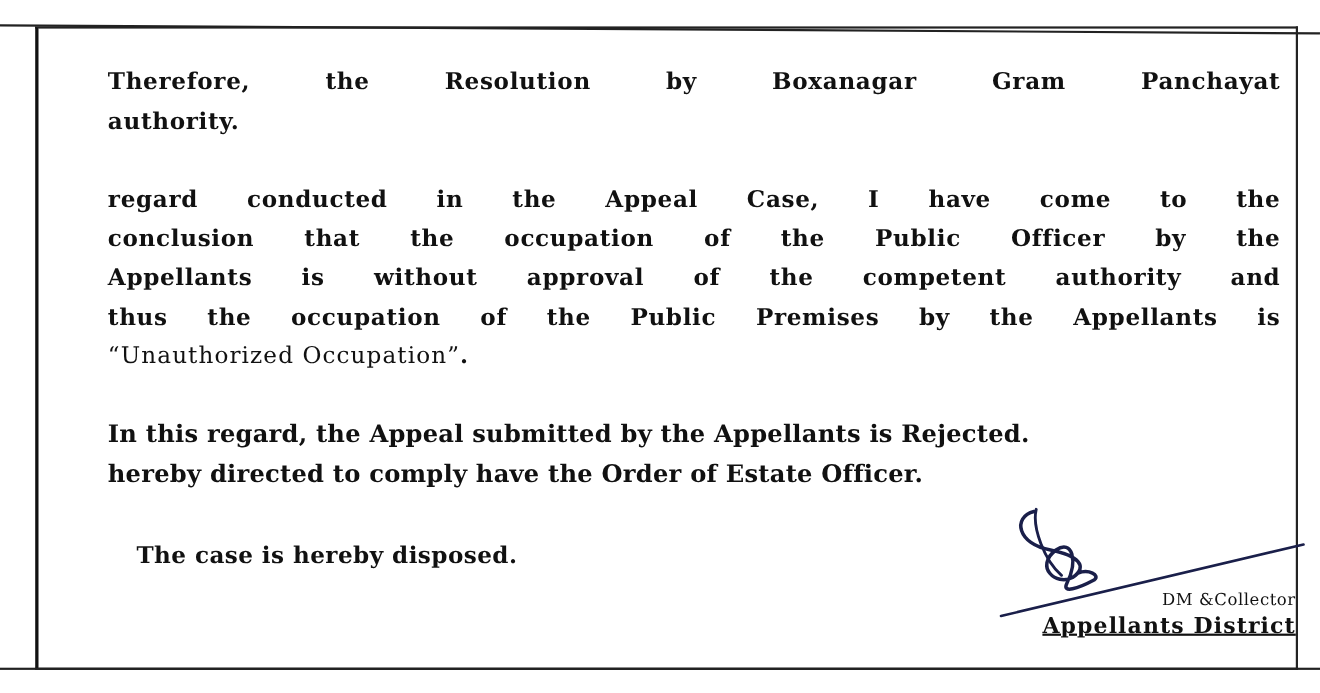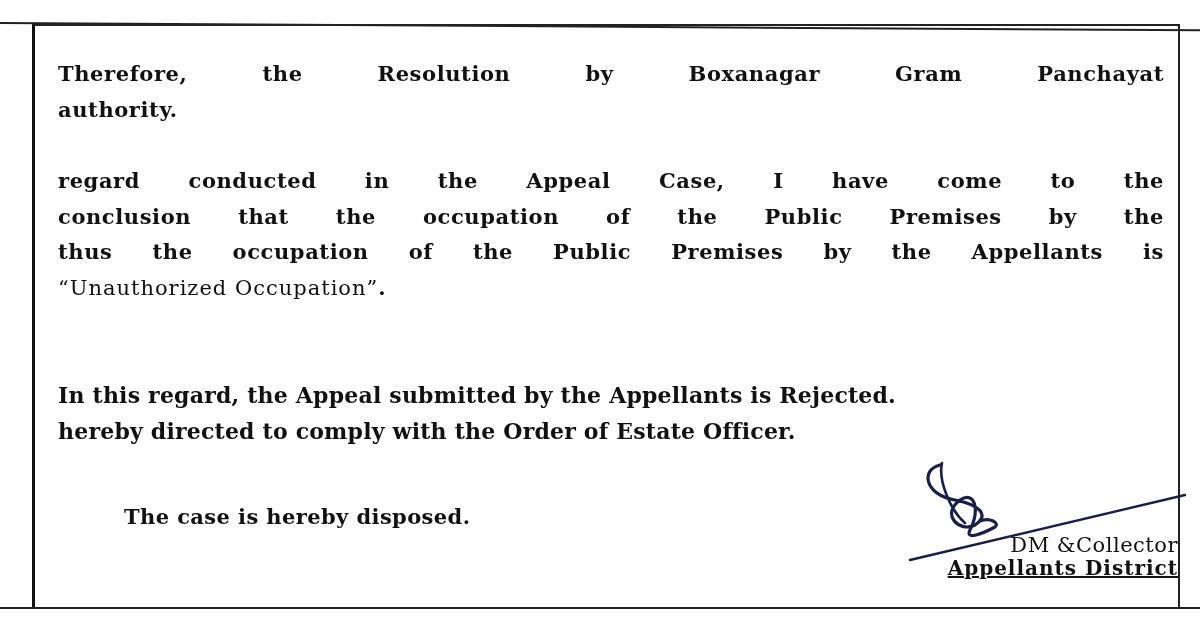--- a/index.html
+++ b/index.html
@@ -53,52 +53,53 @@
       font-weight: bold;
       line-height: 35.5px;
       letter-spacing: 0.6px;
     }
     .para1 { top: 56px; }
     .para2 { top: 163px; }
     .para3 { top: 378px; font-size: 22px; letter-spacing: 0.2px; }
     .line {
       display: block;
       white-space: nowrap;
+      margin-left: 40px;
     }
     .justify {
       text-align: justify;
       text-align-last: justify;
       white-space: normal;
     }
     .bold-strong { font-weight: 400; letter-spacing: 1px; }
     .disposed {
       position: absolute;
       left: 124px;
-      top: 504px;
+      top: 492px;
       font-size: 21px;
       font-weight: bold;
       letter-spacing: 0.4px;
     }
     .signature {
       position: absolute;
       left: 880px;
       top: 455px;
       width: 310px;
       height: 110px;
     }
     .sign-block {
       position: absolute;
       right: 22px;
       top: 533px;
       text-align: right;
       font-family: "DejaVu Serif", "Liberation Serif", serif;
     }
     .sign-title {
       display: block;
-      font-size: 21px;
+      font-size: 15px;
       font-weight: normal;
       letter-spacing: 0.5px;
       line-height: 24px;
     }
     .sign-district {
       display: block;
       font-size: 20px;
       font-weight: 900;
       text-decoration: underline;
       letter-spacing: 1px;
@@ -112,28 +113,29 @@
 <div class="frame"></div>
 <div class="frame-ext-bottom"></div>
 
 <div class="body-text para1">
   <span class="line justify">Therefore, the Resolution by Boxanagar Gram Panchayat</span>
   <span class="line">authority.</span>
 </div>
 
 <div class="body-text para2">
   <span class="line justify">regard conducted in the Appeal Case, I have come to the</span>
-  <span class="line justify">conclusion that the occupation of the Public Premises by the</span>
+  <span class="line justify">conclusion that the occupation of the Public Officer by the</span>
+  <span class="line justify">Appellants is without approval of the competent authority and</span>
   <span class="line justify">thus the occupation of the Public Premises by the Appellants is</span>
   <span class="line"><span class="bold-strong">“Unauthorized Occupation”</span><span>.</span></span>
 </div>
 
 <div class="body-text para3">
   <span class="line">In this regard, the Appeal submitted by the Appellants is Rejected.</span>
-  <span class="line">hereby directed to comply with the Order of Estate Officer.</span>
+  <span class="line">hereby directed to comply have the Order of Estate Officer.</span>
 </div>
 
 <div class="disposed">The case is hereby disposed.</div>
 
 <svg class="signature" viewBox="0 0 310 110" xmlns="http://www.w3.org/2000/svg">
   <path d="M 60 10 C 40 15, 45 40, 75 45 C 100 50, 110 60, 95 70 C 80 78, 60 60, 80 45 C 95 35, 100 55, 90 75 C 85 85, 100 80, 115 72 C 120 68, 110 62, 100 66" fill="none" stroke="#1a1f4a" stroke-width="3.2" stroke-linecap="round"></path>
   <path d="M 62 8 C 58 25, 70 55, 85 68" fill="none" stroke="#1a1f4a" stroke-width="2.6" stroke-linecap="round"></path>
   <path d="M 30 105 L 305 40" fill="none" stroke="#1a1f4a" stroke-width="2.4" stroke-linecap="round"></path>
 </svg>
 

